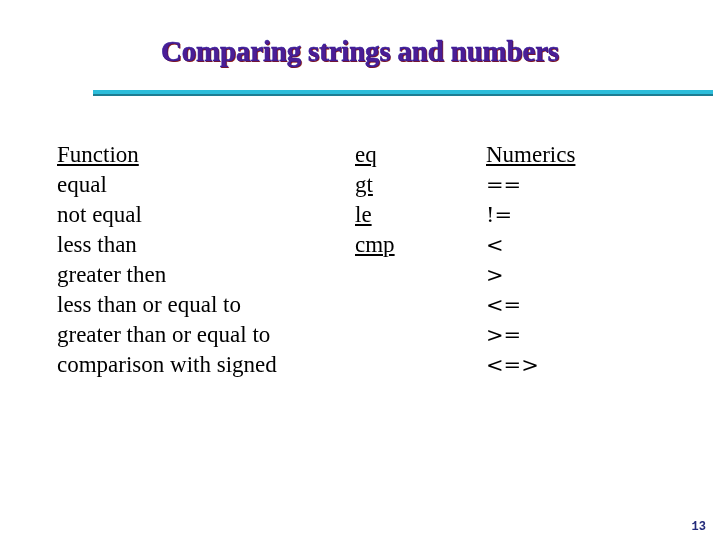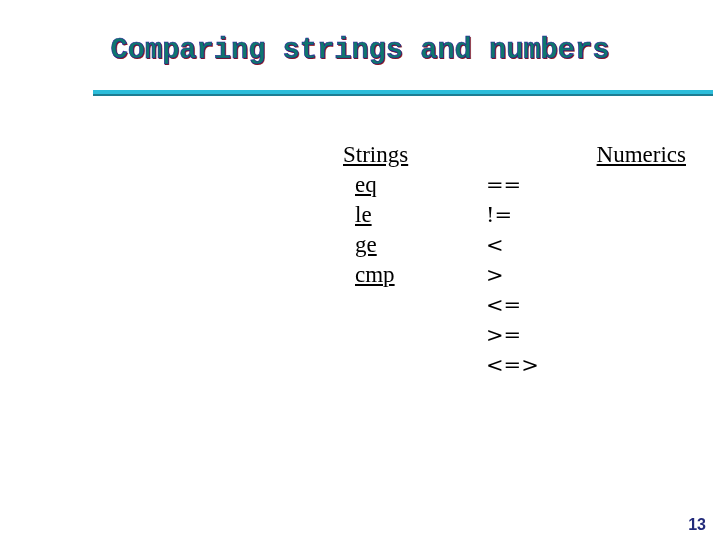--- a/index.html
+++ b/index.html
@@ -27,26 +27,26 @@
   
   .title-block {
     position: absolute;
     left: 0;
     top: 33px;
     width: 720px;
     text-align: center;
   }
   .slide-title {
     display: inline-block;
-    font-family: Liberation Mono, monospace;
+    font-family: Liberation Serif, serif;
     font-weight: bold;
     font-size: 29px;
     line-height: 36px;
     letter-spacing: -0.2px;
-    color: #0f766e;
+    color: #4c1d95;
     -webkit-text-stroke: 0.6px #2b1a9a;
     text-shadow:
        0.7px 0.7px 0 #8a1414,
        1.2px 1.2px 0 rgba(120,16,16,0.45);
     white-space: nowrap;
   }
 
   
   .rule-wrap {
     position: absolute;
@@ -98,56 +98,64 @@
     text-underline-offset: 2px;
   }
   .col-strings .cell.val { padding-left: 12px; text-decoration: underline; }
   .col-numerics .cell {
     font-family: "DejaVu Serif", "Liberation Serif", serif;
     font-size: 21px;
   }
   .col-numerics .cell.head {
     font-family: "Liberation Serif", "DejaVu Serif", serif;
     font-size: 23px;
-    text-align: right;
   }
 
   
   .page-number {
     position: absolute;
     right: 14px;
     bottom: 6px;
-    font-family: Liberation Sans, sans-serif;
-    font-size: 16px;
+    font-family: Liberation Mono, monospace;
+    font-size: 12px;
     font-weight: bold;
     color: #222a7a;
   }
 </style>
 </head>
 <body>
 
 <div id="slide">
 
   <div class="title-block">
     <span class="slide-title">Comparing strings and numbers</span>
   </div>
 
   <div class="rule-wrap">
     <div class="rule-main"></div>
     <div class="rule-shadow"></div>
   </div>
 
   <div class="table-area">
 
+    <div class="col col-function">
+      <div class="cell head">Function</div>
+      <div class="cell val">equal</div>
+      <div class="cell val">not equal</div>
+      <div class="cell val">less than</div>
+      <div class="cell val">greater then</div>
+      <div class="cell val">less than or equal to</div>
+      <div class="cell val">greater than or equal to</div>
+      <div class="cell val">comparison with signed</div>
+    </div>
 
     <div class="col col-strings">
-      <div class="cell head">Strings</div>
       <div class="cell val">eq</div>
+      <div class="cell val">gt</div>
       <div class="cell val">le</div>
-      <div class="cell val">ge</div>
       <div class="cell val">cmp</div>
     </div>
 
     <div class="col col-numerics">
       <div class="cell head">Numerics</div>
       <div class="cell val">==</div>
       <div class="cell val">!=</div>
       <div class="cell val">&lt;</div>
       <div class="cell val">&gt;</div>
       <div class="cell val">&lt;=</div>

